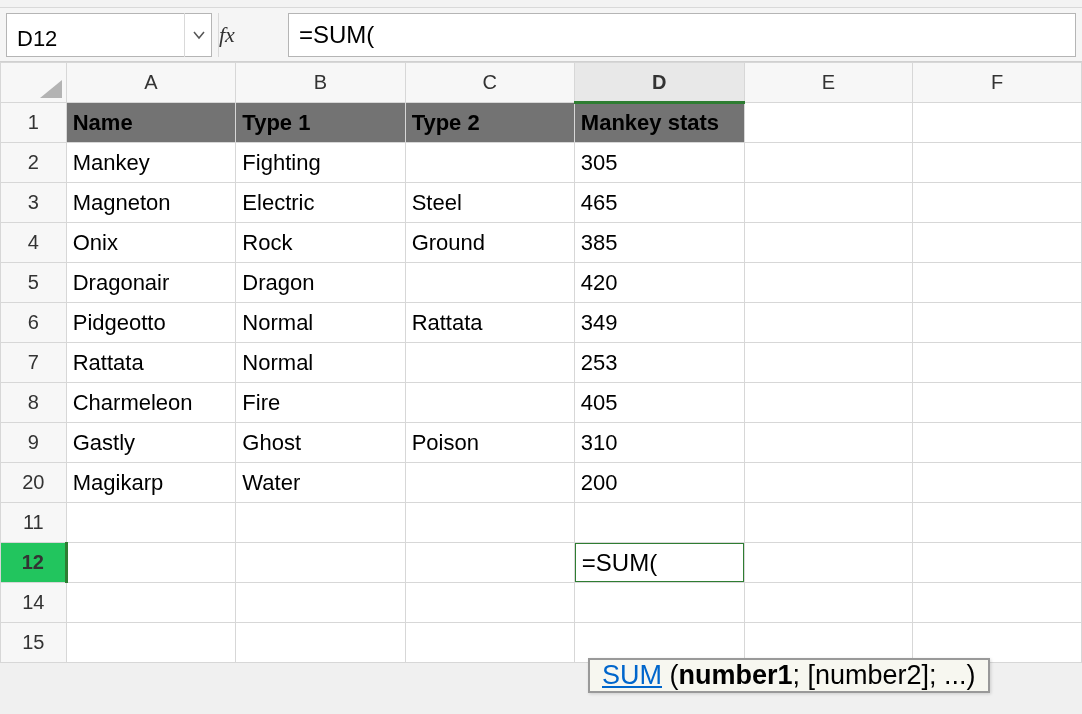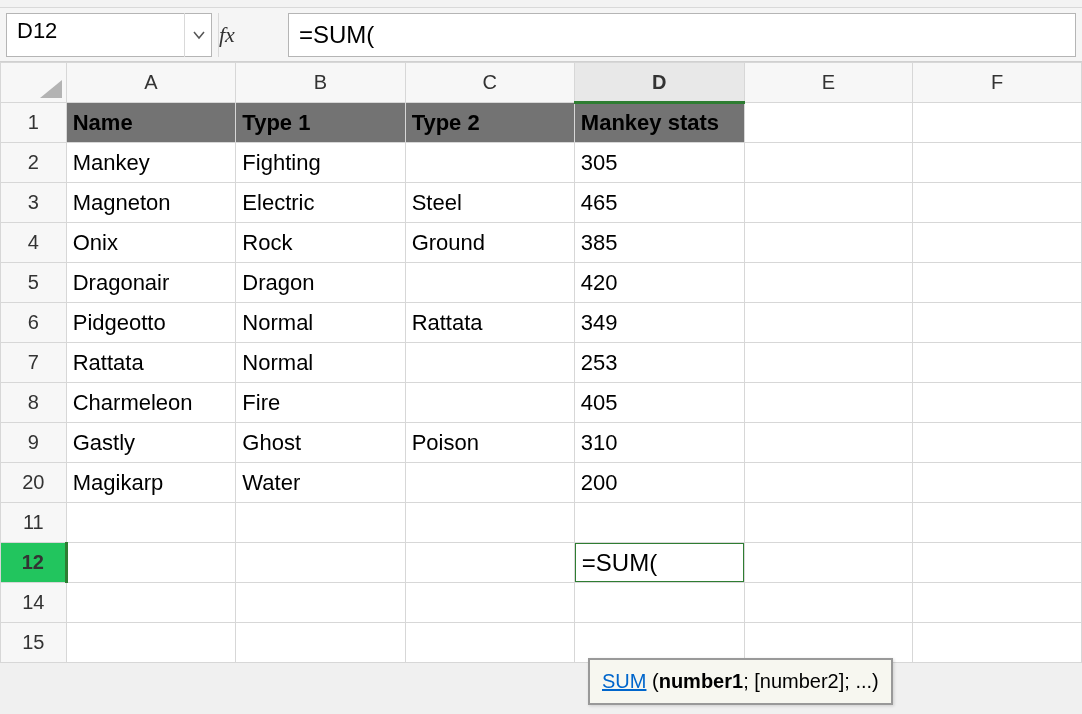--- a/index.html
+++ b/index.html
@@ -29,21 +29,21 @@
   }
   .namebox-wrap { position: relative; }
   .namebox {
     width: 206px;
     height: 44px;
     background: #fff;
     border: 1px solid #b5b5b5;
     padding: 4px 28px 4px 10px;
     font-size: 22px;
     display: flex;
-    align-items: flex-start;
+    align-items: flex-end;
   }
   .namebox-drop {
     position: absolute;
     right: 0; top: 0;
     width: 28px; height: 44px;
     display: flex; align-items: center; justify-content: center;
     border-left: 1px solid #d9d9d9;
   }
   .fx-cell {
     width: 64px;
@@ -127,22 +127,22 @@
     padding: 0 6px;
     font-size: 24px;
     z-index: 5;
   }
   .tooltip {
     position: absolute;
     left: 588px;
     top: 596px;
     background: #f7f7f0;
     border: 2px solid #999;
-    padding: 10px 12px;
-    font-size: 20px;
+    padding: 0 12px;
+    font-size: 27px;
     color: #000;
     z-index: 10;
     white-space: nowrap;
     box-shadow: 1px 1px 3px rgba(0,0,0,.15);
   }
   .tooltip .fn { color: #0066cc; text-decoration: underline; }
   .tooltip .arg1 { font-weight: bold; }
 </style>
 </head>
 <body>

